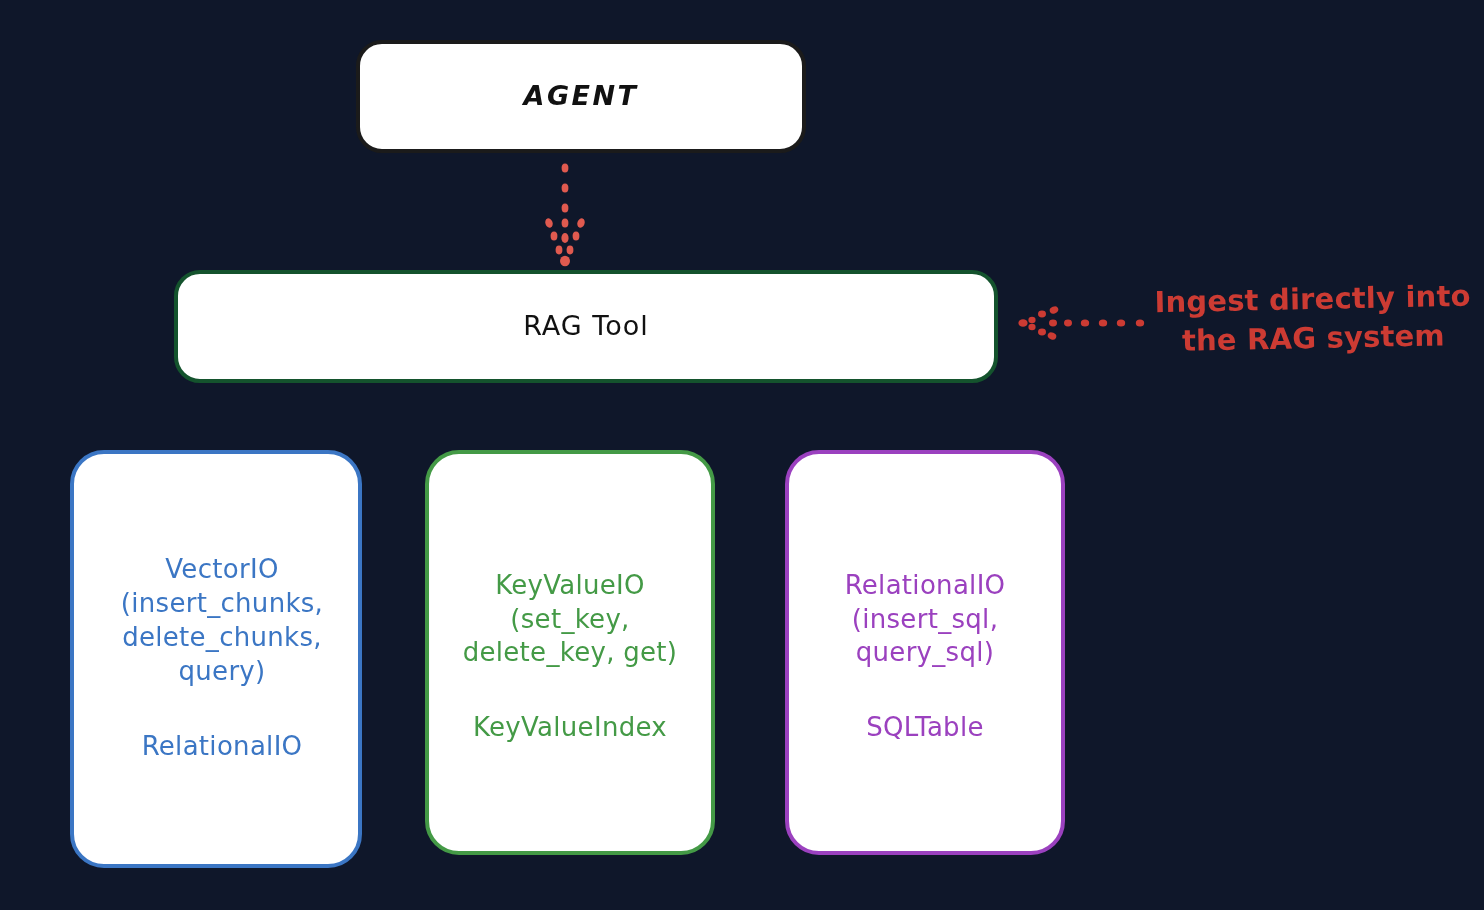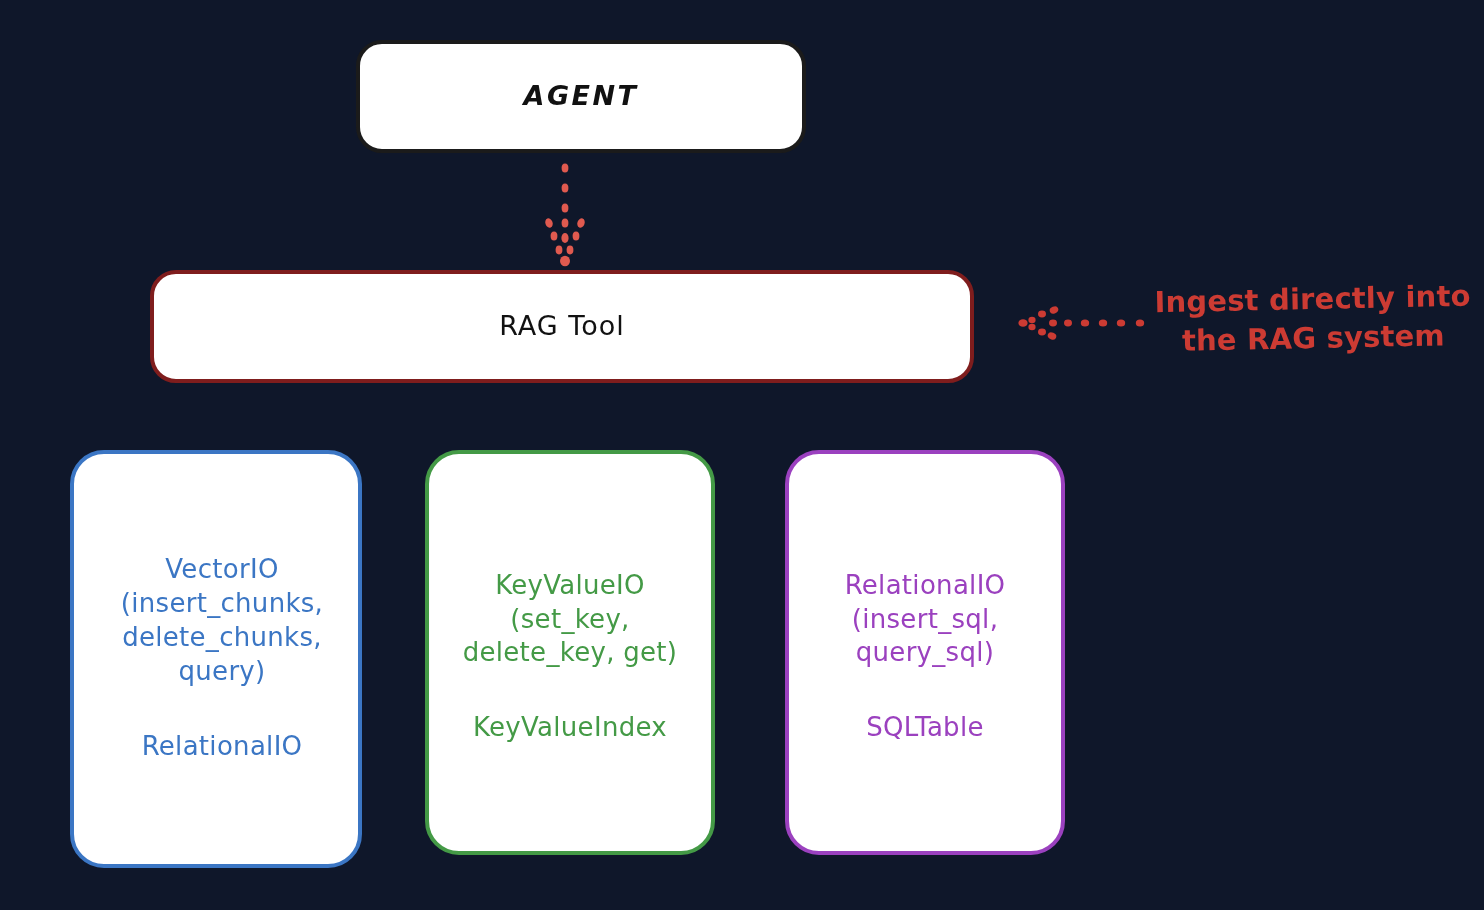--- a/index.html
+++ b/index.html
@@ -45,25 +45,25 @@
     font-family: "DejaVu Sans", sans-serif;
     font-size: 27px;
     font-style: italic;
     font-weight: 600;
     letter-spacing: 2.5px;
     color: #111111;
   }
 
   
   #ragtool-node {
-    left: 150px;
+    left: 174px;
     top: 270px;
     width: 824px;
     height: 113px;
-    border: 4px solid #7f1d1d;
+    border: 4px solid #14532d;
     border-radius: 26px;
   }
   #ragtool-node .node-label {
     font-size: 27px;
     font-weight: 500;
     letter-spacing: 1px;
     color: #111111;
   }
 
   

